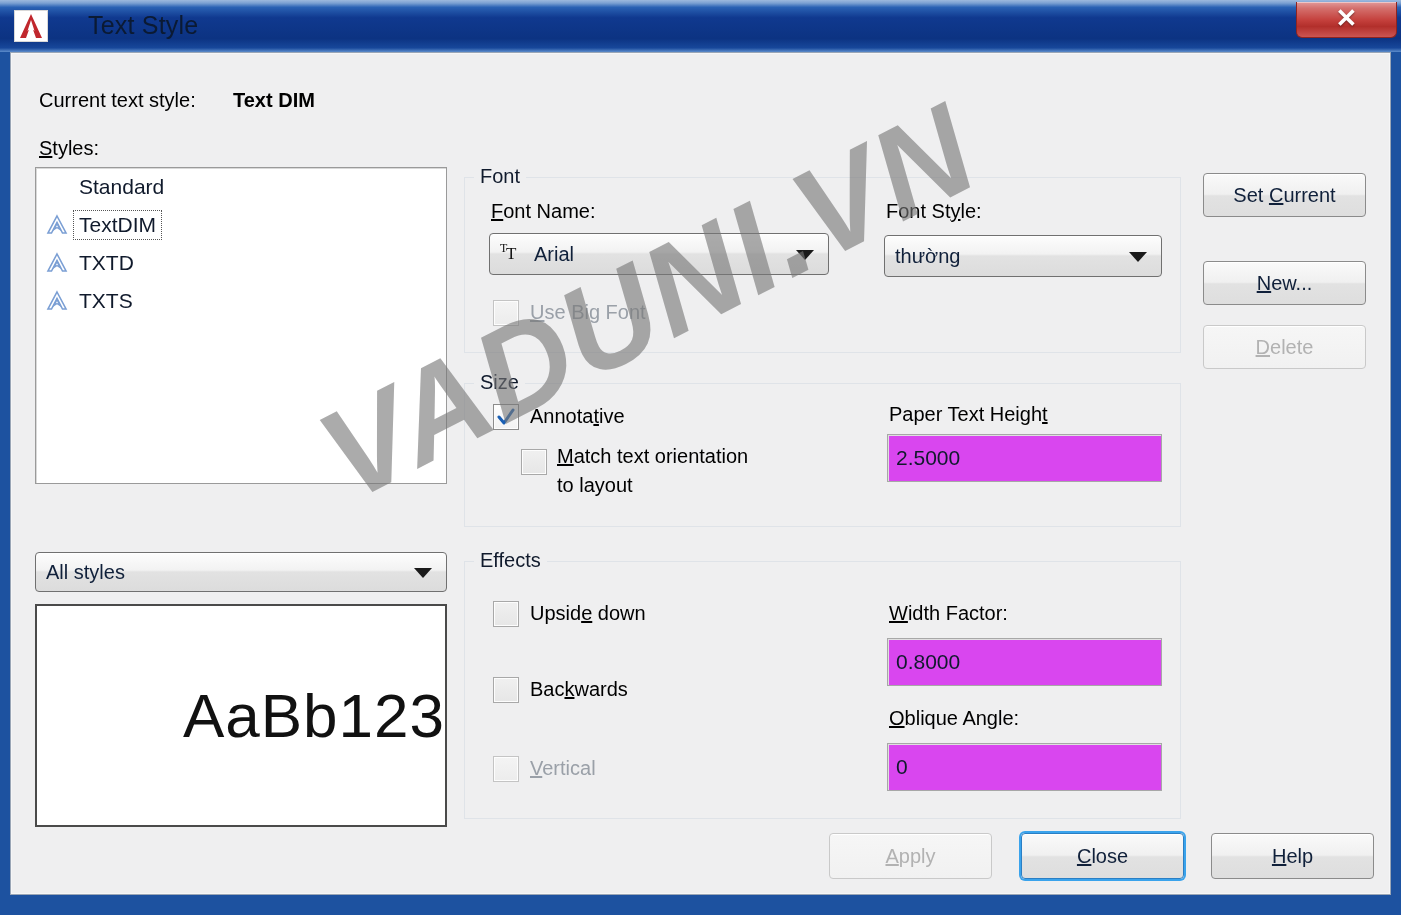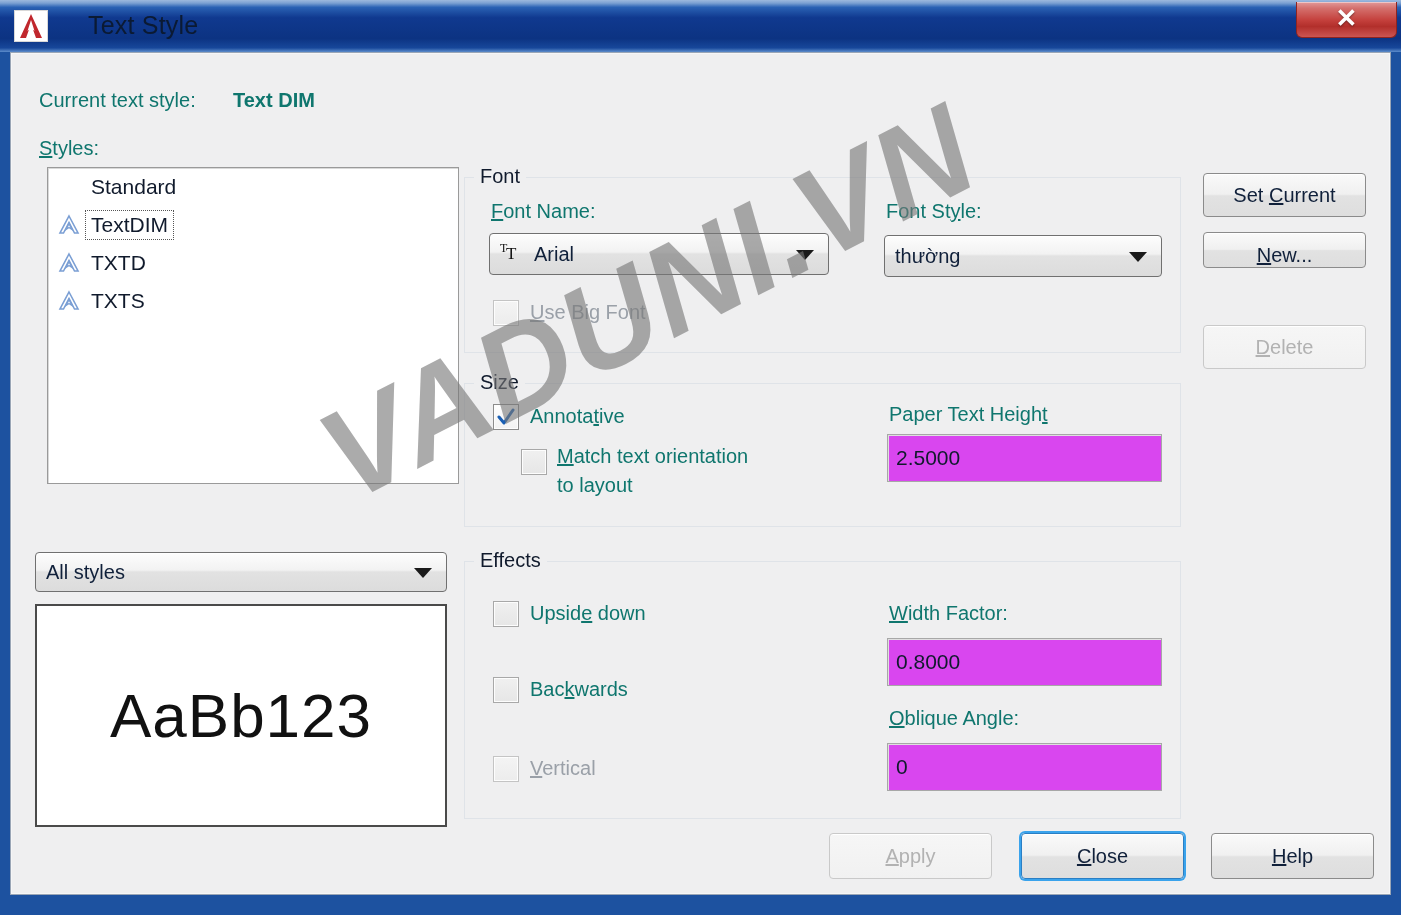--- a/index.html
+++ b/index.html
@@ -99,21 +99,21 @@
     background: #efeff0;
     border: 1px solid #9aa6b6;
     box-sizing: border-box;
     box-shadow: inset 0 0 0 1px #f6f6f7;
   }
 
   
   .lbl {
     position: absolute;
     font-size: 20px;
-    color: #0f766e;
+    color: #000000;
     white-space: nowrap;
   }
   .lbl.dim { color: #9aa0a8; }
   .mn { text-decoration: underline; }
 
   .groupbox {
     position: absolute;
     border: 1px solid #dfe3e8;
     box-sizing: border-box;
     background: transparent;
@@ -127,21 +127,20 @@
     white-space: nowrap;
   }
 
   .listbox {
     position: absolute;
     background: #ffffff;
     border: 1px solid #9a9a9a;
     box-sizing: border-box;
     box-shadow: inset 1px 1px 0 #d9d9d9;
     overflow: hidden;
-    margin-left: 12px;
   }
   .list-item {
     position: relative;
     height: 38px;
     display: flex;
     align-items: center;
     font-size: 21px;
     color: #101a2c;
     padding-left: 8px;
     white-space: nowrap;
@@ -246,21 +245,21 @@
   }
 
   
   .preview {
     position: absolute;
     background: #ffffff;
     border: 2px solid #4a4a4a;
     box-sizing: border-box;
     display: flex;
     align-items: center;
-    justify-content: center;
+    justify-content: flex-end;
   }
   .preview .ptxt {
     font-size: 62px;
     color: #111111;
     letter-spacing: 1px;
   }
 
   
   .watermark {
     position: absolute;
@@ -413,21 +412,21 @@
 
       <div class="lbl" style="left:878px; top:549px;"><span class="mn">W</span>idth Factor:</div>
       <div class="textbox" style="left:876px; top:585px; width:275px; height:48px;">0.8000</div>
 
       <div class="lbl" style="left:878px; top:654px;text-align:center;"><span class="mn">O</span>blique Angle:</div>
       <div class="textbox" style="left:876px; top:690px; width:275px; height:48px;">0</div>
 
       <div class="btn" style="left:1192px; top:120px; width:163px; height:44px;">
         <span>Set <span class="mn">C</span>urrent</span>
       </div>
-      <div class="btn" style="left:1192px; top:179px; width:163px; height:36px;align-items:flex-end;">
+      <div class="btn" style="left:1192px; top:208px; width:163px; height:44px;">
         <span><span class="mn">N</span>ew...</span>
       </div>
       <div class="btn disabled" style="left:1192px; top:272px; width:163px; height:44px;">
         <span><span class="mn">D</span>elete</span>
       </div>
 
       <div class="btn disabled" style="left:818px; top:780px; width:163px; height:46px;">
         <span><span class="mn">A</span>pply</span>
       </div>
       <div class="btn default" style="left:1010px; top:780px; width:163px; height:46px;">

